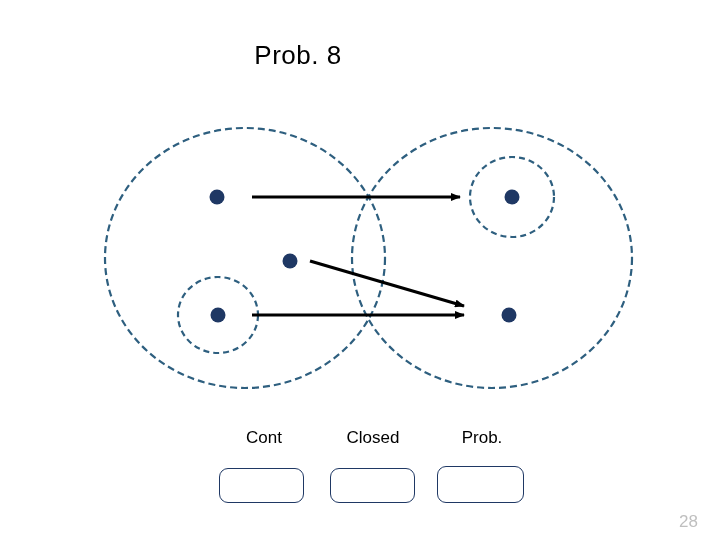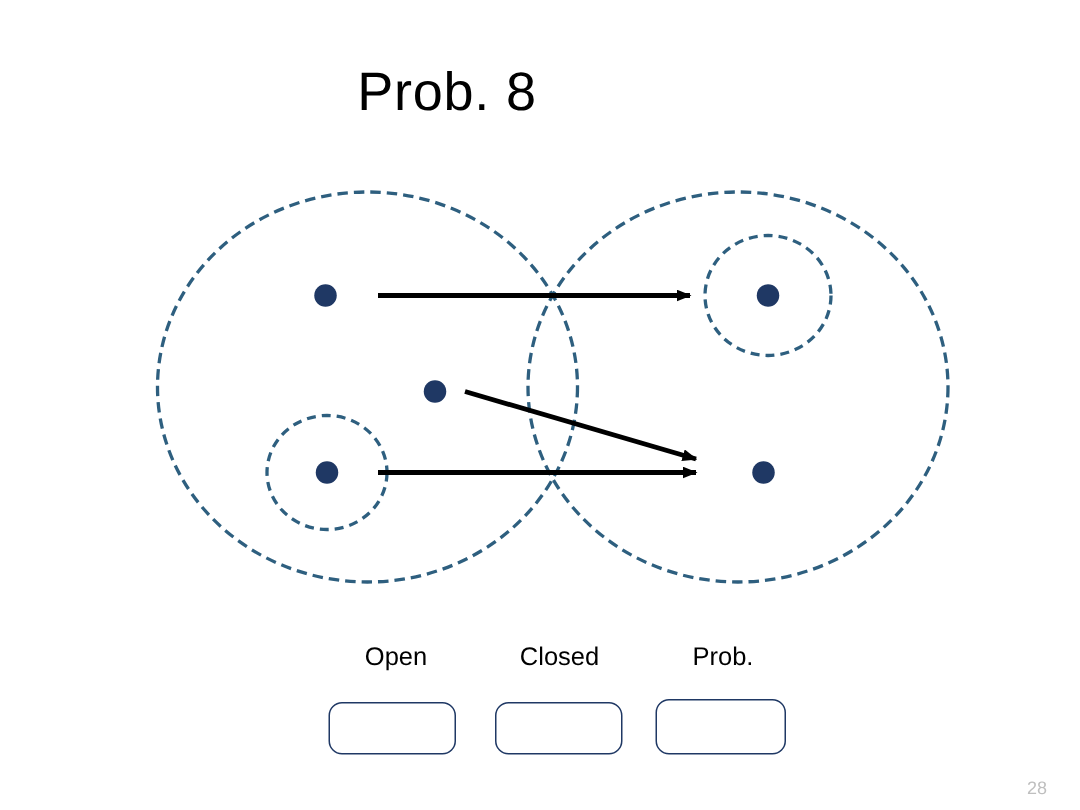--- a/index.html
+++ b/index.html
@@ -19,21 +19,21 @@
     left: 0; top: 0;
     width: 720px;
     height: 540px;
   }
   #title {
     position: absolute;
     left: 0;
     top: 40px;
     width: 596px;
     text-align: center;
-    font-size: 36px;
+    font-size: 26px;
     color: #000000;
     font-family: "Liberation Sans", sans-serif;
     letter-spacing: 0.5px;
   }
   #canvas {
     position: absolute;
     left: 0;
     top: 0;
     width: 720px;
     height: 540px;
@@ -57,21 +57,21 @@
     box-sizing: border-box;
   }
   #box-open   { left: 219px; top: 468px; width: 85px; height: 35px; }
   #box-closed { left: 330px; top: 468px; width: 85px; height: 35px; }
   #box-cont   { left: 437px; top: 466px; width: 87px; height: 37px; }
 
   #page-number {
     position: absolute;
     right: 22px;
     bottom: 8px;
-    font-size: 12px;
+    font-size: 17px;
     color: #bfbfbf;
     font-family: "Liberation Sans", sans-serif;
   }
 </style>
 </head>
 <body>
 
 <div id="slide">
 
   <div id="title">Prob. 8</div>
@@ -93,21 +93,21 @@
     <circle cx="290" cy="261" r="7.5" fill="#1f3864"></circle>
     <circle cx="218" cy="315" r="7.5" fill="#1f3864"></circle>
     <circle cx="512" cy="197" r="7.5" fill="#1f3864"></circle>
     <circle cx="509" cy="315" r="7.5" fill="#1f3864"></circle>
 
     <line x1="252" y1="197" x2="460" y2="197" stroke="#000000" stroke-width="3.2" marker-end="url(#arrowhead)"></line>
     <line x1="310" y1="261" x2="464" y2="306" stroke="#000000" stroke-width="3.2" marker-end="url(#arrowhead)"></line>
     <line x1="252" y1="315" x2="464" y2="315" stroke="#000000" stroke-width="3.2" marker-end="url(#arrowhead)"></line>
   </svg>
 
-  <div class="legend-label" id="legend-open">Open</div>
+  <div class="legend-label" id="legend-open">Cont</div>
   <div class="legend-label" id="legend-closed">Closed</div>
   <div class="legend-label" id="legend-cont">Prob.</div>
 
   <div class="legend-box" id="box-open"></div>
   <div class="legend-box" id="box-closed"></div>
   <div class="legend-box" id="box-cont"></div>
 
   <div id="page-number">28</div>
 </div>
 

